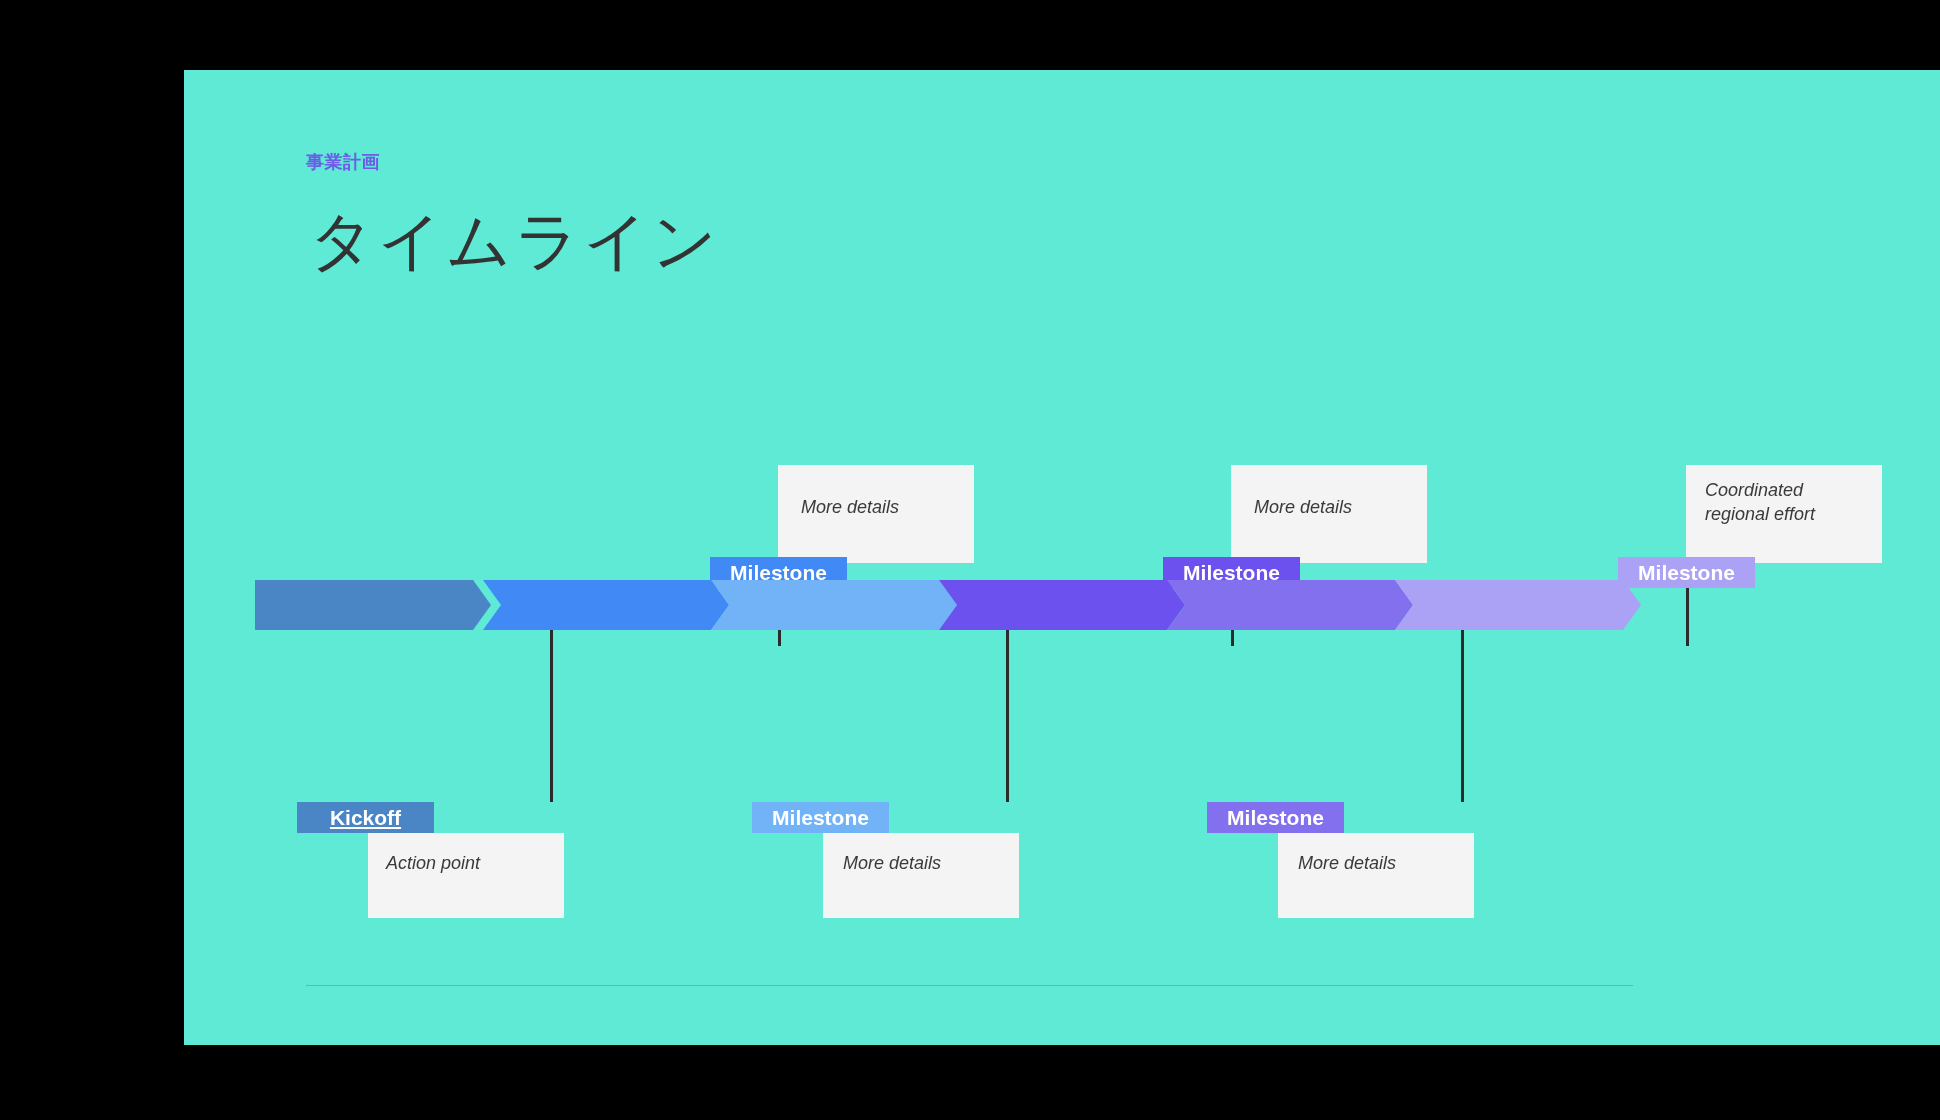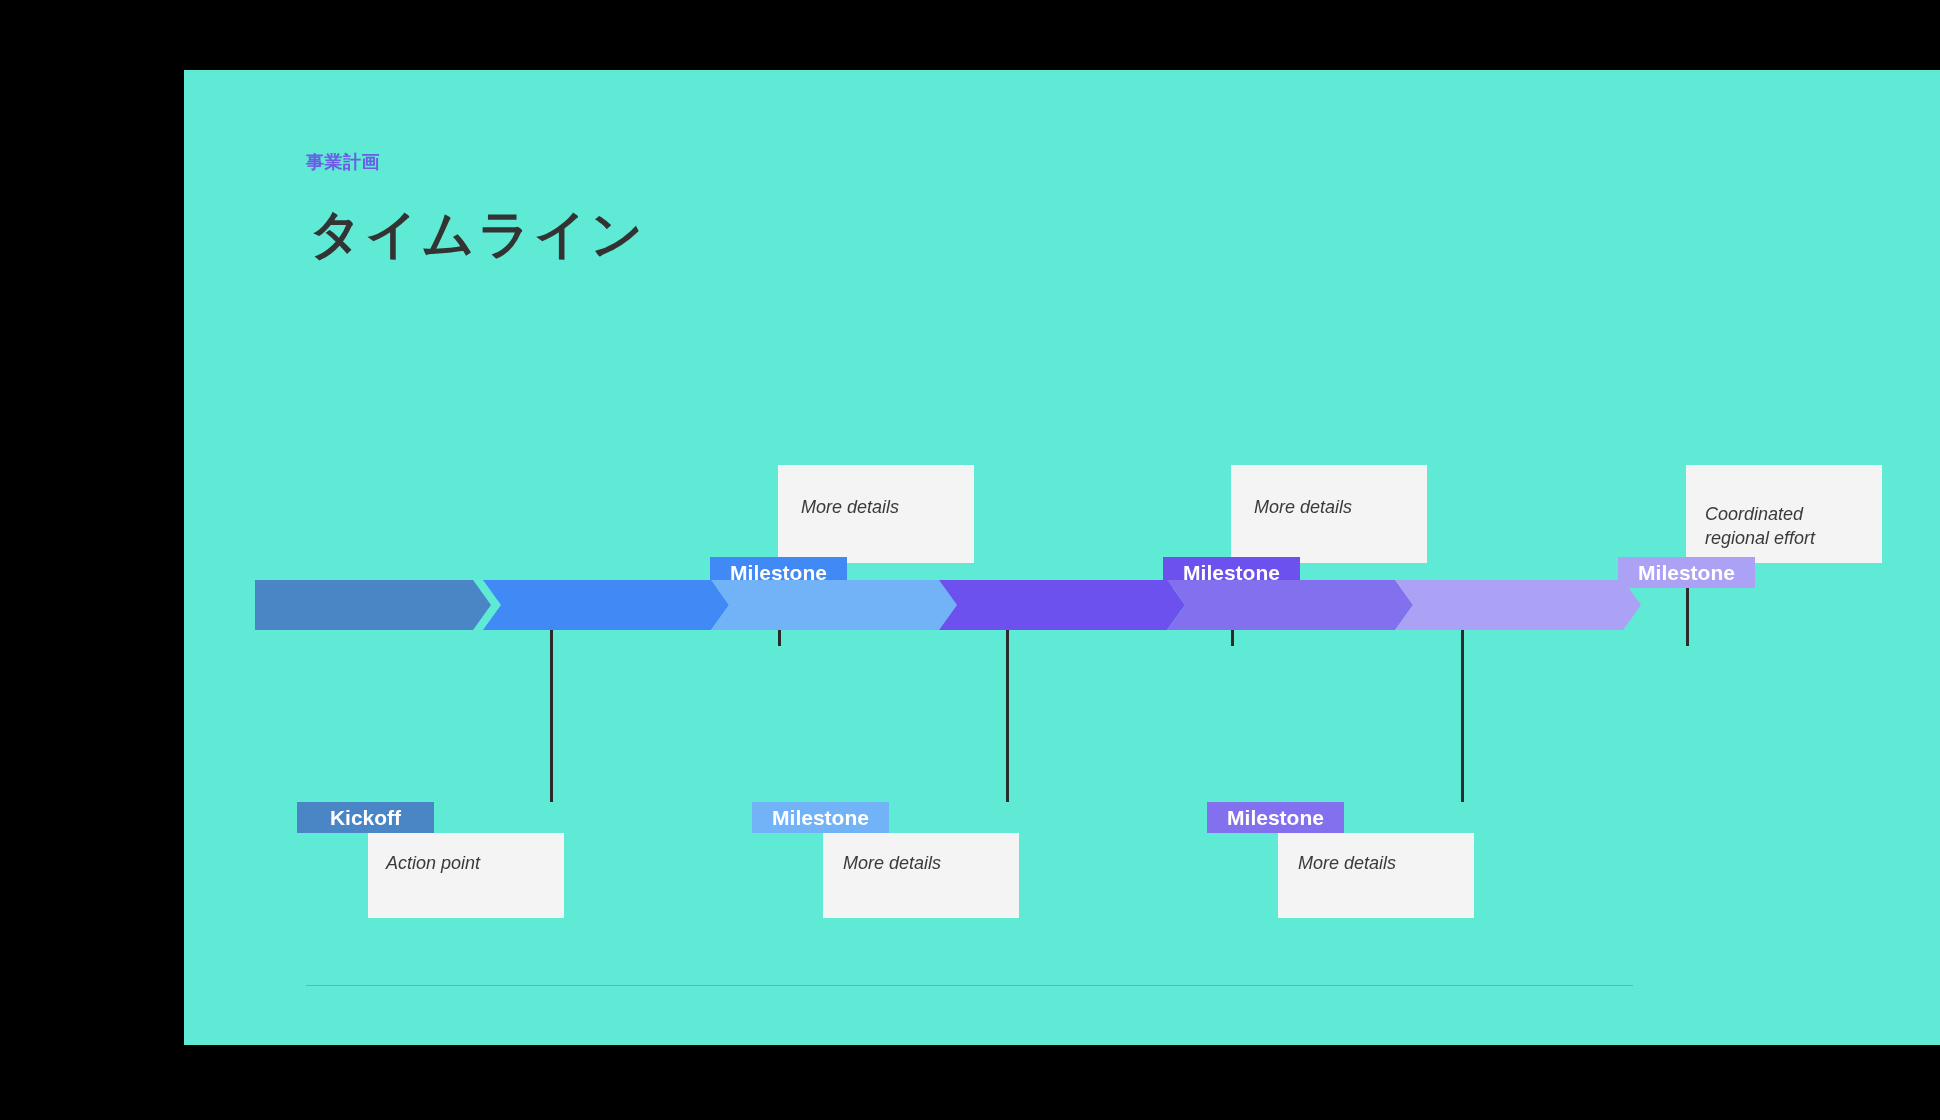--- a/index.html
+++ b/index.html
@@ -23,22 +23,22 @@
     left: 122px; top: 80px;
     font-size: 18px;
     font-weight: 700;
     color: #6c5ce7;
     letter-spacing: 0.5px;
     white-space: nowrap;
   }
   .slide-title {
     position: absolute;
     left: 125px; top: 135px;
-    font-size: 52px;
-    font-weight: 700;
+    font-size: 64px;
+    font-weight: 400;
     color: #333333;
     letter-spacing: 3px;
     white-space: nowrap;
     line-height: 1.15;
   }
 
   
   .timeline {
     position: absolute;
     left: 0; top: 0;
@@ -116,21 +116,21 @@
 
   <div class="timeline">
 
     <div class="detail-box" style="left:594px; top:395px; width:196px; height:98px;"></div>
     <div class="detail-text" style="left:617px; top:425px; width:170px;">More details</div>
 
     <div class="detail-box" style="left:1047px; top:395px; width:196px; height:98px;"></div>
     <div class="detail-text" style="left:1070px; top:425px; width:170px;">More details</div>
 
     <div class="detail-box" style="left:1502px; top:395px; width:196px; height:98px;"></div>
-    <div class="detail-text" style="left:1521px; top:432px; width:185px;">Coordinated
+    <div class="detail-text" style="left:1521px; top:408px; width:185px;">Coordinated
 regional effort</div>
 
     <div class="chip" style="left:526px; top:487px; width:137px; background:#4189f5;">Milestone</div>
     <div class="chip" style="left:979px; top:487px; width:137px; background:#6d51ef;">Milestone</div>
     <div class="chip" style="left:1434px; top:487px; width:137px; background:#aba2f5;">Milestone</div>
 
     <div class="connector" style="left:594px; top:518px; height:58px;"></div>
     <div class="connector" style="left:1047px; top:518px; height:58px;"></div>
     <div class="connector" style="left:1502px; top:518px; height:58px;"></div>
 
@@ -140,21 +140,21 @@
       <div class="chev" style="left:456px; width:246px; background:#72b2f7;"></div>
       <div class="chev" style="left:684px; width:246px; background:#6d51ef;"></div>
       <div class="chev" style="left:912px; width:246px; background:#8370ee;"></div>
       <div class="chev" style="left:1140px; width:246px; background:#aba2f5;"></div>
     </div>
 
     <div class="connector" style="left:366px; top:560px; height:172px;"></div>
     <div class="connector" style="left:822px; top:560px; height:172px;"></div>
     <div class="connector" style="left:1277px; top:560px; height:172px;"></div>
 
-    <div class="chip" style="left:113px; top:732px; width:137px; background:#4a86c5;">Kickoff</div>
+    <div class="chip" style="left:113px; top:732px; width:137px; background:#4a86c5;text-decoration:underline;">Kickoff</div>
     <div class="chip" style="left:568px; top:732px; width:137px; background:#72b2f7;">Milestone</div>
     <div class="chip" style="left:1023px; top:732px; width:137px; background:#8370ee;">Milestone</div>
 
     <div class="detail-box" style="left:184px; top:763px; width:196px; height:85px;"></div>
     <div class="detail-text" style="left:202px; top:781px; width:180px;">Action point</div>
 
     <div class="detail-box" style="left:639px; top:763px; width:196px; height:85px;"></div>
     <div class="detail-text" style="left:659px; top:781px; width:180px;">More details</div>
 
     <div class="detail-box" style="left:1094px; top:763px; width:196px; height:85px;"></div>

